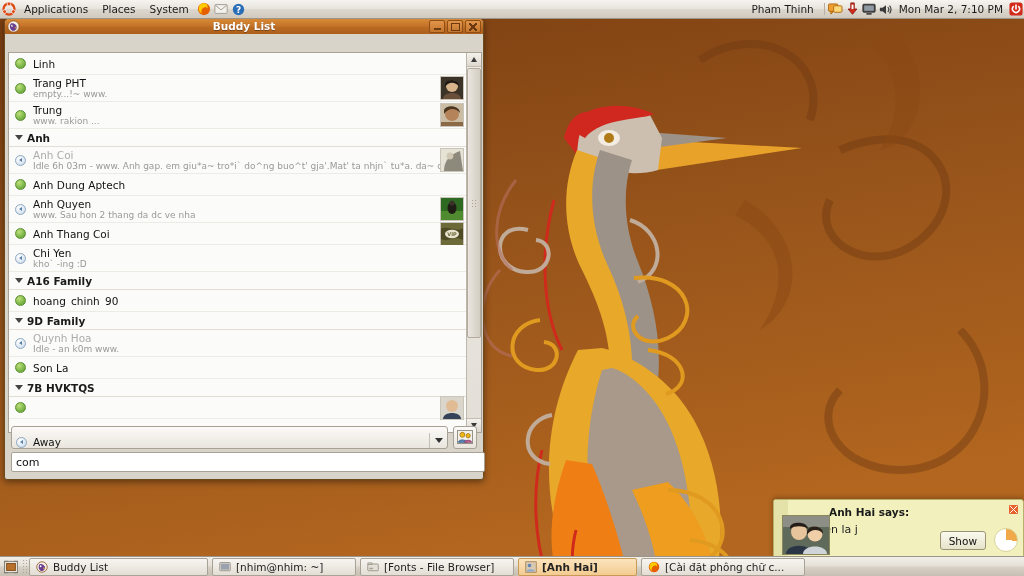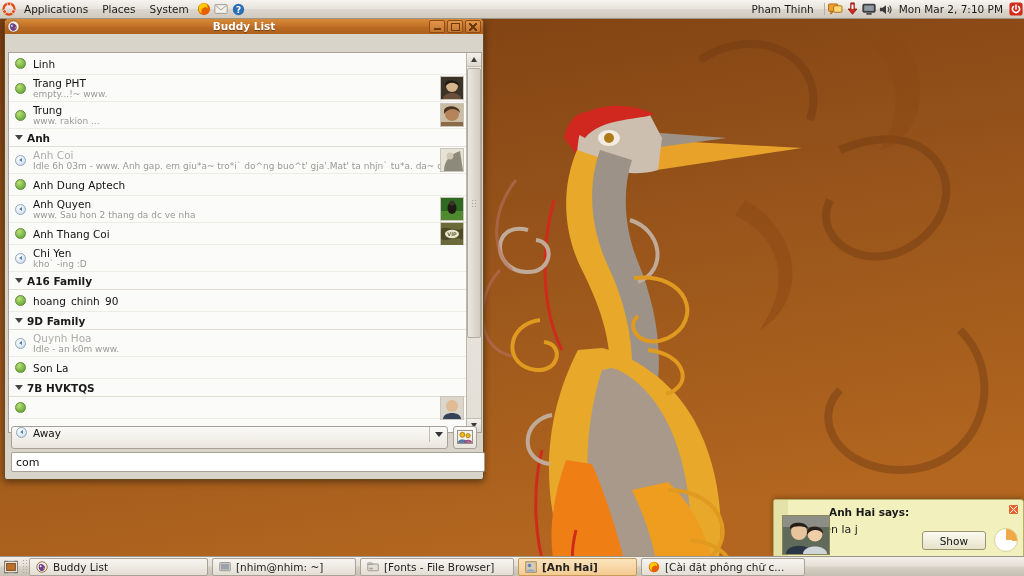--- a/index.html
+++ b/index.html
@@ -109,21 +109,21 @@
   .sbtn.bot{border-bottom:none;border-top:1px solid #c3bcb0;margin-top:auto;}
   .sarrow-up{width:0;height:0;border-left:3.5px solid transparent;border-right:3.5px solid transparent;border-bottom:5px solid #3b3b3b;}
   .sarrow-dn{width:0;height:0;border-left:3.5px solid transparent;border-right:3.5px solid transparent;border-top:5px solid #3b3b3b;}
   #thumb{width:12px;margin:1px auto 0;border:1px solid #b3ab9e;border-radius:2px;
     background:linear-gradient(90deg,#eae6de,#d3cdc2);position:relative;}
   #thumb::after{content:"";position:absolute;left:3px;right:3px;top:50%;height:9px;margin-top:-4px;
     background-image:radial-gradient(#a9a295 40%,transparent 41%);background-size:3px 3px;}
 
   #status-row{position:absolute;left:6px;bottom:31px;width:466px;height:22px;display:flex;align-items:center;gap:5px;}
   #status-combo{flex:1;height:21px;border:1px solid #a8a195;border-radius:3px;
-    background:linear-gradient(180deg,#fbfaf8,#eae6de);display:flex;align-items:flex-start;padding:0 4px;position:relative;}
+    background:linear-gradient(180deg,#fbfaf8,#eae6de);display:flex;align-items:flex-end;padding:0 4px;position:relative;}
   #status-combo .st{margin-right:6px;}
   #status-label{font-size:10.5px;color:#111;}
   #combo-arrow{margin-left:auto;display:flex;align-items:center;gap:5px;}
   .vsep{width:1px;height:15px;background:#c4bdb1;}
   .dncaret{width:0;height:0;border-left:4px solid transparent;border-right:4px solid transparent;border-top:5px solid #333;}
   #acct-btn{width:22px;height:21px;border:1px solid #a8a195;border-radius:3px;
     background:linear-gradient(180deg,#fbfaf8,#e9e5dd);display:flex;align-items:center;justify-content:center;}
 
   #entry{position:absolute;left:6px;bottom:7px;width:464px;height:18px;border:1px solid #a8a195;
     background:#ffffff;border-radius:2px;display:flex;align-items:center;padding:0 4px;
@@ -138,21 +138,21 @@
   #n-title{font-weight:bold;font-size:10.5px;color:#1a1a1a;margin-left:41px;}
   #n-msg{font-size:11px;color:#222;margin-left:32px;margin-top:5px;}
   #n-avatar{position:absolute;left:-6px;top:15px;width:46px;height:38px;border:1px solid #8c875a;
     background-size:cover;background-position:center;}
   #n-close{position:absolute;right:5px;top:5px;width:9px;height:9px;border-radius:1px;
     background:#e8642f;display:flex;align-items:center;justify-content:center;}
   #n-close::after{content:"";position:absolute;width:7px;height:7px;
     background:
      linear-gradient(45deg,transparent 43%,#fff 43%,#fff 57%,transparent 57%),
      linear-gradient(-45deg,transparent 43%,#fff 43%,#fff 57%,transparent 57%);}
-  #n-show{position:absolute;right:37px;bottom:6px;height:17px;padding:0 17px;
+  #n-show{position:absolute;right:37px;bottom:6px;height:17px;padding:0 8px;
     border:1px solid #9a9475;border-radius:3px;background:linear-gradient(180deg,#fbfaf0,#e6e3c9);
     font-size:10.5px;color:#111;display:flex;align-items:center;}
   #n-pie{position:absolute;right:5px;bottom:4px;width:22px;height:22px;border-radius:50%;
     background:conic-gradient(#f0a848 0deg 95deg,#ffffff 95deg 360deg);border:1px solid #d9d39a;}
 </style>
 </head>
 <body>
 
 <div id="desktop">
   <svg id="wallpaper-svg" viewBox="0 0 1024 576" preserveAspectRatio="none">

